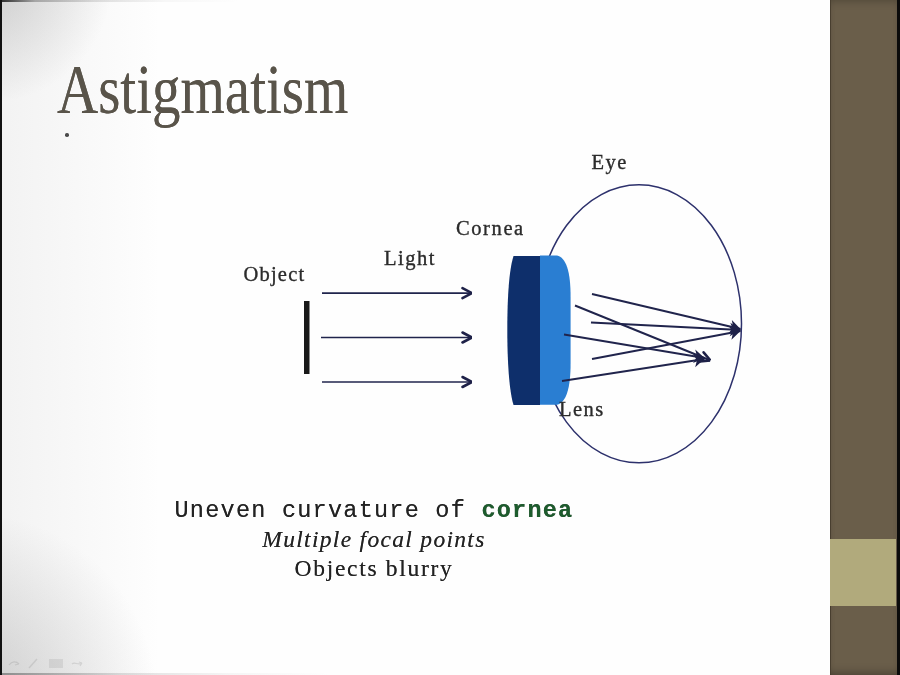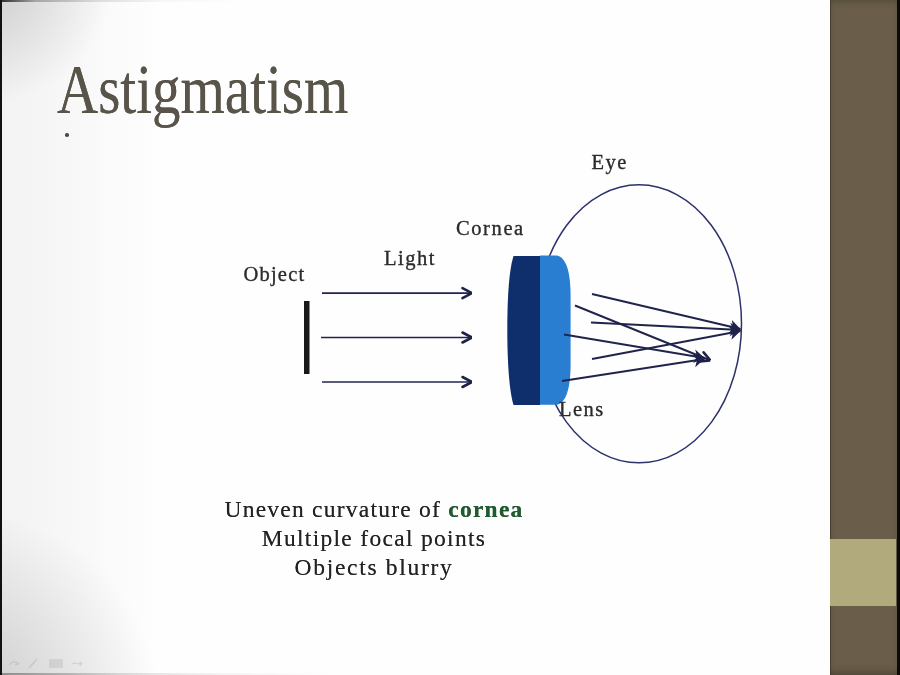--- a/index.html
+++ b/index.html
@@ -16,22 +16,22 @@
       background:linear-gradient(to right, rgba(70,70,70,0.5) 0px, rgba(130,130,130,0.25) 120px, rgba(180,180,180,0.12) 230px, rgba(255,255,255,0) 330px);}
   .leftline{position:absolute;left:0;top:0;width:2px;height:675px;background:#111;}
   .brownbar{position:absolute;left:830px;top:0;width:67px;height:675px;background:#6a5e4a;border-left:1px solid rgba(30,25,15,0.45);box-sizing:border-box;box-shadow:inset 0 -8px 10px -6px rgba(0,0,0,0.3), inset 0 6px 8px -5px rgba(0,0,0,0.25);}
   .olivesq{position:absolute;left:830px;top:539px;width:66px;height:67px;background:#b1aa7c;}
   .blackstrip{position:absolute;left:897px;top:0;width:3px;height:675px;background:#0b0b0b;}
   .title{position:absolute;left:57px;top:56px;font-size:69px;line-height:69px;
          color:#59544a;white-space:nowrap;transform:scaleX(0.826);transform-origin:0 50%;text-shadow:0 0 0.7px rgba(89,84,74,0.85);}
   .dot{position:absolute;left:65px;top:133px;width:3.5px;height:3.5px;border-radius:50%;background:#4a4a4a;}
   .bottomtext{position:absolute;left:100px;top:495px;width:548px;text-align:center;
          font-size:23.5px;line-height:29.2px;color:#222222;text-shadow:0 0 0.5px rgba(30,30,30,0.7);}
-  .l1{letter-spacing:1.24px;}
-  .l2{letter-spacing:1.31px;}
+  .l1{letter-spacing:1.24px;font-family:Liberation Mono, monospace;}
+  .l2{letter-spacing:1.31px;font-style:italic;}
   .l3{letter-spacing:1.69px;margin-top:17px;}
   .bottomtext b{color:#1d5c2d;}
   .icons{position:absolute;left:6px;top:656px;width:90px;height:16px;opacity:0.15;}
 </style>
 </head>
 <body>
 <div class="bg"></div>
 <div class="bg2"></div>
 <div class="topline"></div>
 <div class="botline"></div>

